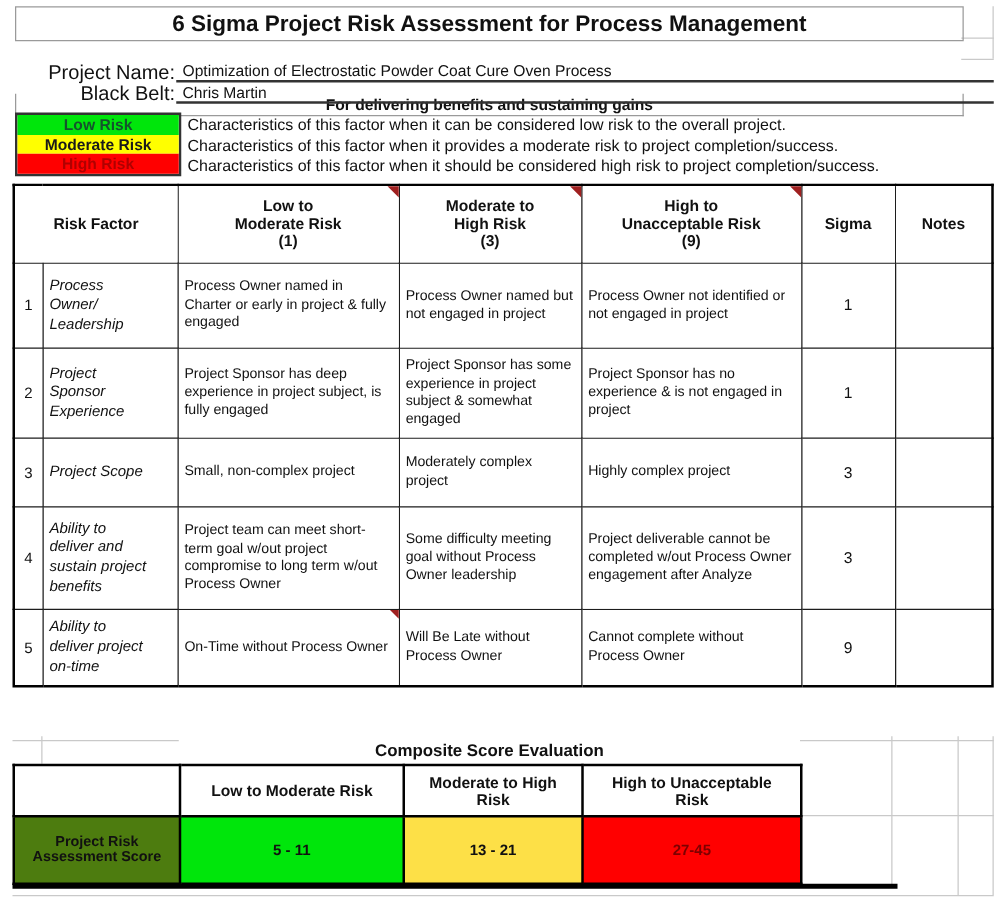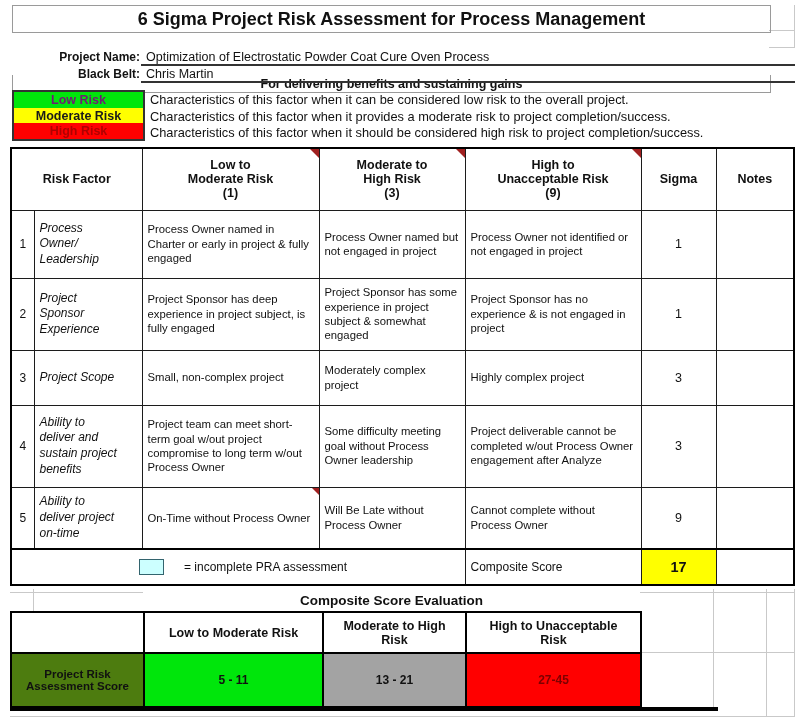--- a/index.html
+++ b/index.html
@@ -9,21 +9,21 @@
   .pre{white-space:pre-line;}
 
   
   .title-box{position:absolute;left:12px;top:5px;width:757px;height:26px;
     border:1px solid #9a9a9a;display:flex;align-items:center;justify-content:center;
     font-weight:bold;font-size:18px;}
   .subtitle-box{position:absolute;left:12px;top:31px;width:757px;height:17px;
     border-left:1px solid #9a9a9a;border-right:1px solid #9a9a9a;border-bottom:1px solid #9a9a9a;
     display:flex;align-items:center;justify-content:center;font-weight:bold;font-size:12.5px;margin-top:44px;}
   .field-label{position:absolute;left:0;width:140px;text-align:right;
-    font-weight:bold;font-size:12px;}
+    font-weight:normal;font-size:16px;}
   .field-value{position:absolute;left:146px;font-size:12.5px;white-space:nowrap;}
   .field-line{position:absolute;left:141px;width:654px;height:1.6px;background:#333;}
 
   
   .legend-block{position:absolute;left:12px;top:90px;width:133px;height:51px;
     border:2px solid #333;box-sizing:border-box;display:flex;flex-direction:column;}
   .legend-bar{flex:1;display:flex;align-items:center;justify-content:center;
     font-weight:bold;font-size:12.5px;}
   .legend-desc{position:absolute;left:150px;height:17px;font-size:12.8px;
     display:flex;align-items:center;white-space:nowrap;}
@@ -89,21 +89,21 @@
   <div class="field-label" style="top:50px;">Project Name:</div>
   <div class="field-value" style="top:50px;">Optimization of Electrostatic Powder Coat Cure Oven Process</div>
   <div class="field-line" style="top:64px;"></div>
 
   <div class="field-label" style="top:67px;">Black Belt:</div>
   <div class="field-value" style="top:67px;">Chris Martin</div>
   <div class="field-line" style="top:81px;"></div>
 
   <div class="legend-block">
     <div class="legend-bar" style="background-color: rgb(0, 230, 11);">
-      <span style="color: #701a75;">Low Risk</span>
+      <span style="color: #14532d;">Low Risk</span>
     </div>
     <div class="legend-bar" style="background-color: rgb(255, 255, 0);">
       <span style="color: rgb(26, 26, 26);">Moderate Risk</span>
     </div>
     <div class="legend-bar" style="background-color: rgb(255, 0, 0);">
       <span style="color: rgb(176, 0, 0);">High Risk</span>
     </div>
   </div>
   <div class="legend-desc" style="top:91px;">Characteristics of this factor when it can be considered low risk to the overall project.</div>
   <div class="legend-desc" style="top:108px;">Characteristics of this factor when it provides a moderate risk to project completion/success.</div>
@@ -187,31 +187,20 @@
       <td class="factor pre">Ability to
 deliver project
 on-time</td>
       <td class="desc"><span>On-Time without Process Owner</span><span class="tri-sm"></span></td>
       <td class="desc">Will Be Late without Process Owner</td>
       <td class="desc">Cannot complete without Process Owner</td>
       <td class="score">9</td>
       <td></td>
     </tr>
 
-    <tr style="height:36px;">
-      <td colspan="4" class="legendcell">
-        <div class="legendcell-inner">
-          <span class="marker-box" style="background-color: rgb(204, 255, 255);"></span>
-          <span>= incomplete PRA assessment</span>
-        </div>
-      </td>
-      <td class="complabel">Composite Score</td>
-      <td class="compscore" style="background-color: rgb(255, 255, 0);">17</td>
-      <td class="compnotes"></td>
-    </tr>
   </tbody>
     </table>
 
   <div class="eval-title">Composite Score Evaluation</div>
 
   <table class="eval">
     <colgroup>
       <col style="width:133px;">
         <col style="width:179px;">
         <col style="width:143px;">
@@ -225,21 +214,21 @@
 Risk</span></th>
       <th><span class="pre">High to Unacceptable
 Risk</span></th>
     </tr>
     <tr style="height:54px;">
       <td class="eval-label pre">Project Risk
 Assessment Score</td>
       <td class="band" style="background-color: rgb(0, 230, 11);">
         <span>5 - 11</span>
       </td>
-      <td class="band" style="background-color: #a3a3a3;">
+      <td class="band" style="background-color: #fde047;">
         <span>13 - 21</span>
       </td>
       <td class="band" style="background-color: rgb(255, 0, 0);">
         <span style="color: rgb(125, 0, 0);">27-45</span>
       </td>
     </tr>
   </tbody>
     </table>
 
   <div class="thick-line"></div>

